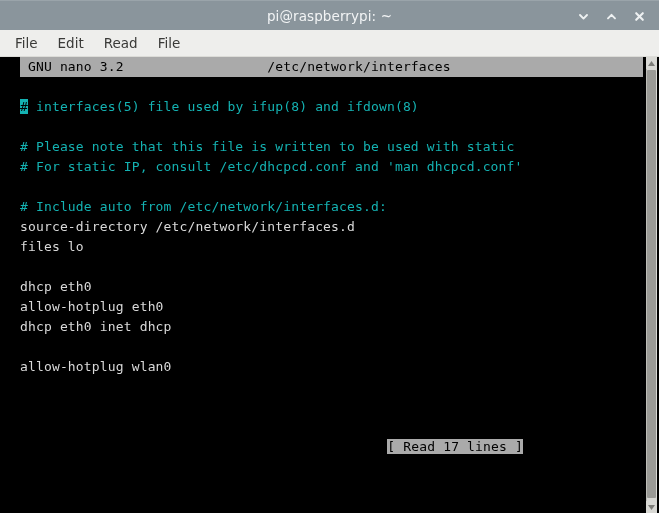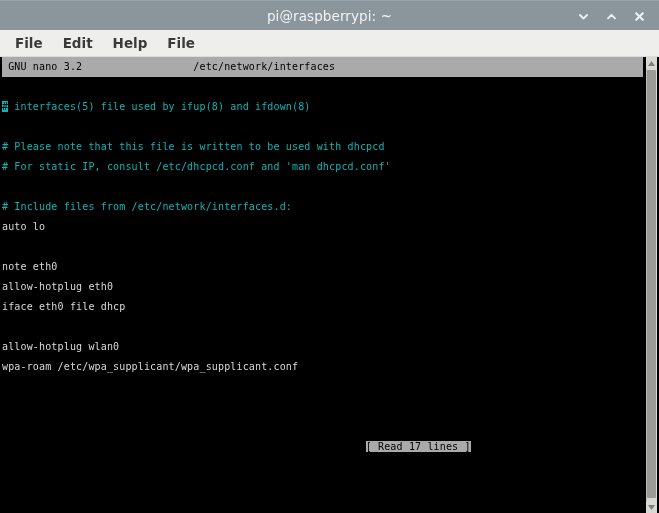--- a/index.html
+++ b/index.html
@@ -62,21 +62,20 @@
 
   
   #menubar {
     height: 27px;
     background: #eeeeec;
     display: flex;
     align-items: center;
     padding-left: 5px;
     box-sizing: border-box;
     border-bottom: 1px solid #dcdcd8;
-    font-weight: bold;
   }
   .menu-item {
     font-family: "DejaVu Sans", sans-serif;
     font-size: 13.5px;
     color: #3a3a38;
     padding: 2px 10px;
     cursor: default;
     white-space: nowrap;
   }
 
@@ -88,24 +87,24 @@
     overflow: hidden;
   }
   #terminal {
     position: absolute;
     left: 0;
     top: 0;
     right: 16px;
     bottom: 0;
     background: #000000;
     font-family: "DejaVu Sans Mono", monospace;
-    font-size: 10px;
+    font-size: 13px;
     line-height: 20px;
     overflow: hidden;
-    padding-left: 2px;
+    padding-left: 20px;
     box-sizing: border-box;
   }
   .trow {
     height: 20px;
     line-height: 20px;
     white-space: pre;
     color: #d8d8d8;
     letter-spacing: 0.15px;
   }
   .trow.inverse {
@@ -201,46 +200,46 @@
               <path d="M3.2 3.2 L9.8 9.8 M9.8 3.2 L3.2 9.8" fill="none" stroke="#eef1f2" stroke-width="2.1" stroke-linecap="round"></path>
             </svg>
         </span>
       </div>
     </div>
   </div>
 
   <div id="menubar">
     <div class="menu-item">File</div>
     <div class="menu-item">Edit</div>
-    <div class="menu-item">Help</div>
+    <div class="menu-item">Read</div>
     <div class="menu-item">File</div>
   </div>
 
   <div id="terminal-wrap">
     <div id="terminal">
 
       <div class="trow inverse" id="nano-header"> GNU nano 3.2                  /etc/network/interfaces                          </div>
 
       <div class="trow spacer"></div>
 
       <div id="editor-lines">
           <div class="trow"><span class="cursor">#</span><span class="cyan"> interfaces(5) file used by ifup(8) and ifdown(8)</span></div>
           <div class="trow"><span class="white"> </span></div>
-          <div class="trow"><span class="cyan"># Please note that this file is written to be used with dhcpcd</span></div>
+          <div class="trow"><span class="cyan"># Please note that this file is written to be used with static</span></div>
           <div class="trow"><span class="cyan"># For static IP, consult /etc/dhcpcd.conf and 'man dhcpcd.conf'</span></div>
           <div class="trow"><span class="white"> </span></div>
-          <div class="trow"><span class="cyan"># Include files from /etc/network/interfaces.d:</span></div>
-          <div class="trow"><span class="white">auto lo</span></div>
-          <div class="trow"><span class="white"> </span></div>
-          <div class="trow"><span class="white">note eth0</span></div>
+          <div class="trow"><span class="cyan"># Include auto from /etc/network/interfaces.d:</span></div>
+          <div class="trow"><span class="white">source-directory /etc/network/interfaces.d</span></div>
+          <div class="trow"><span class="white">files lo</span></div>
+          <div class="trow"><span class="white"> </span></div>
+          <div class="trow"><span class="white">dhcp eth0</span></div>
           <div class="trow"><span class="white">allow-hotplug eth0</span></div>
-          <div class="trow"><span class="white">iface eth0 file dhcp</span></div>
+          <div class="trow"><span class="white">dhcp eth0 inet dhcp</span></div>
           <div class="trow"><span class="white"> </span></div>
           <div class="trow"><span class="white">allow-hotplug wlan0</span></div>
-          <div class="trow"><span class="white">wpa-roam /etc/wpa_supplicant/wpa_supplicant.conf</span></div>
         </div>
 
       <div id="editor-filler">
           <div class="trow spacer">&nbsp;</div>
           <div class="trow spacer">&nbsp;</div>
           <div class="trow spacer">&nbsp;</div>
         </div>
 
       <div class="trow statusline" id="nano-status">                               <span class="chunk">[ Read 17 lines ]</span></div>
 

